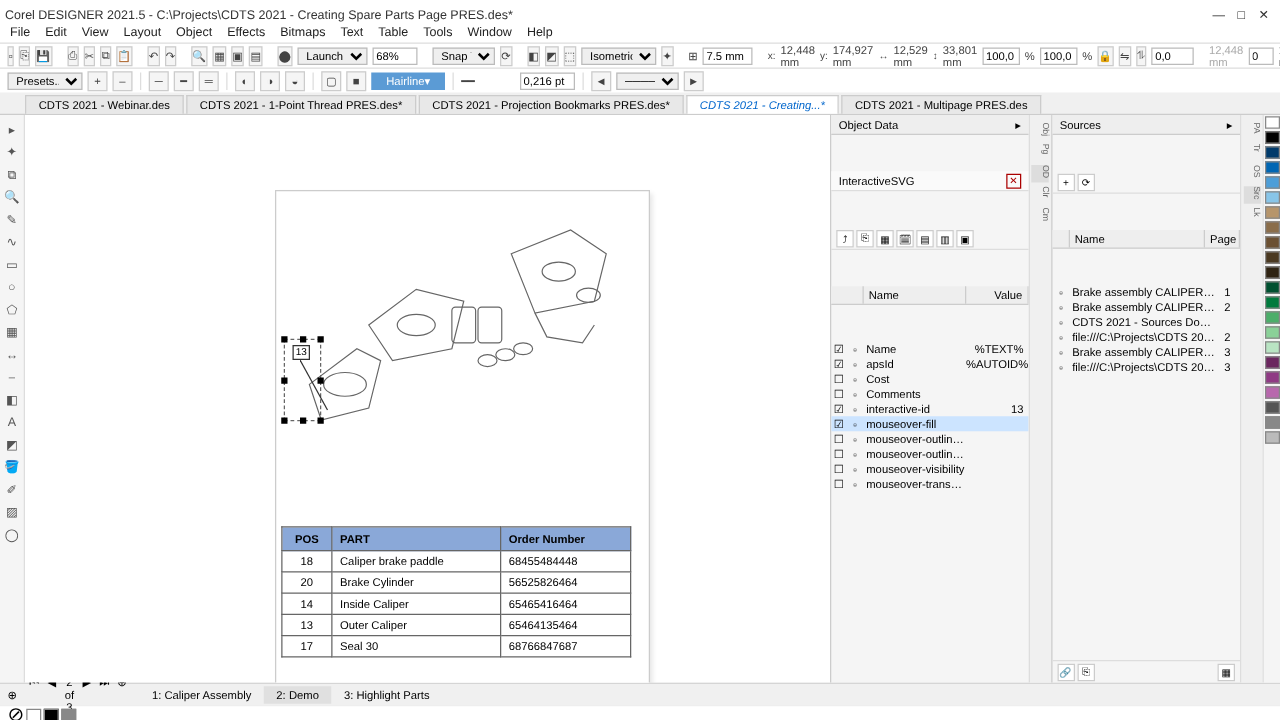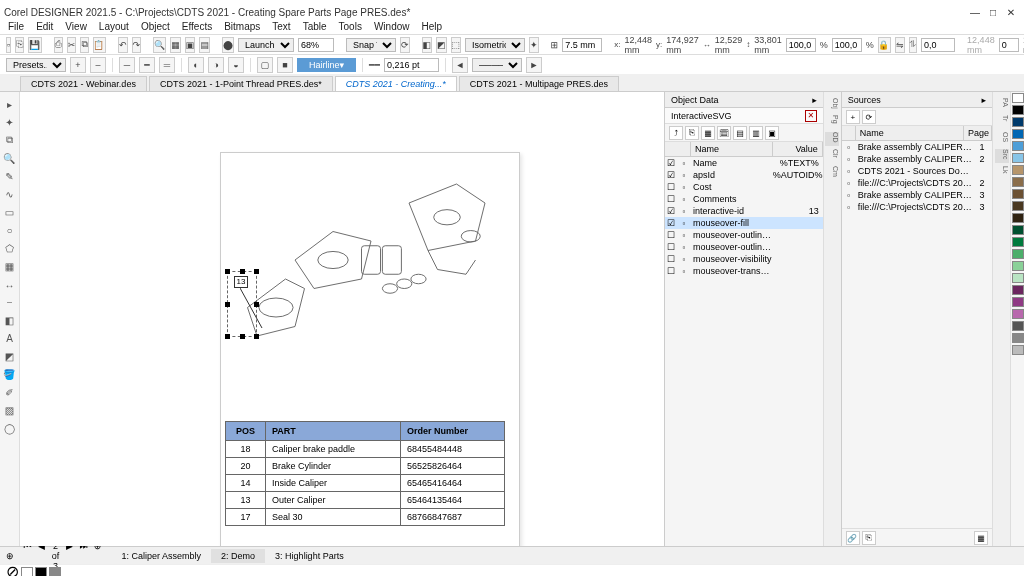--- a/index.html
+++ b/index.html
@@ -22,21 +22,21 @@
 .canvas { flex: 1; background: #fff; position: relative; overflow: hidden; }
 .page { position: absolute; left: 200px; top: 60px; width: 300px; height: 400px; background: #fff; border: 1px solid #ccc; box-shadow: 2px 2px 4px rgba(0,0,0,.1); }
 .drawing { position: absolute; left: 16px; top: 12px; width: 268px; height: 190px; }
 .handles { position: absolute; border: 1px dashed #666; }
 .handles .h { position: absolute; width: 5px; height: 5px; background: #000; }
 .parts-table { position: absolute; left: 4px; top: 268px; width: 280px; border-collapse: collapse; font-size: 9px; }
 .parts-table th { background: #8aa8d8; border: 1px solid #666; padding: 4px 6px; text-align: left; font-weight: bold; }
 .parts-table td { border: 1px solid #666; padding: 3px 6px; }
 .parts-table td:first-child, .parts-table th:first-child { text-align: center; width: 40px; }
 .panels { width: 360px; display: flex; background: #f5f5f5; }
-.panel { flex: 1; border-left: 1px solid #ccc; display: flex; flex-direction: column; font-size: 9px; min-width: 0; }
+.panel { flex: 1; border-left: 1px solid #ccc; display: flex; flex-direction: column; font-size: 9px; min-width: 0; gap: 29px; }
 .panel-header { height: 16px; background: #eee; border-bottom: 1px solid #ccc; padding: 0 6px; display: flex; align-items: center; justify-content: space-between; }
 .panel-header .xbtn { cursor: pointer; }
 .panel-sub { height: 16px; background: #fafafa; border-bottom: 1px solid #ddd; padding: 0 6px; display: flex; align-items: center; justify-content: space-between; }
 .panel-sub .redx { width: 12px; height: 12px; border: 1px solid #a00; color: #a00; display: flex; align-items: center; justify-content: center; font-size: 8px; cursor: pointer; }
 .panel-tools { height: 18px; display: flex; gap: 2px; padding: 2px 4px; border-bottom: 1px solid #ddd; }
 .panel-tools .pt { width: 14px; height: 14px; border: 1px solid #ccc; background: #fff; cursor: pointer; display: flex; align-items: center; justify-content: center; font-size: 8px; }
 .grid-head { display: flex; background: #eee; border-bottom: 1px solid #ccc; font-size: 9px; }
 .grid-head div { padding: 2px 4px; border-right: 1px solid #ccc; }
 .grid-body { flex: 1; overflow: auto; }
 .grid-row { display: flex; font-size: 9px; padding: 1px 0; align-items: center; }
@@ -152,30 +152,31 @@
   <span class="sep"></span>
   <span class="btn">◐</span>
   <span class="btn">◑</span>
   <span class="btn">◒</span>
   <span class="sep"></span>
   <span class="btn">▢</span>
   <span class="btn">■</span>
   <span class="hairline-box"><span>Hairline</span> ▾</span>
   <span class="sep"></span>
   <span>━━</span>
-  <input style="width: 55px;" value="0,216 pt">
+  <input style="width: 44px; margin-left: 32px;" value="0,216 pt">
   <span class="sep"></span>
   <span class="btn">◄</span>
   <select style="width:50px"><option>────</option></select>
   <span class="btn">►</span>
 </div>
 
 <div class="tabstrip" id="doc-tabs">
     <span class="tab">CDTS 2021 - Webinar.des</span>
     <span class="tab">CDTS 2021 - 1-Point Thread PRES.des*</span>
+    <span class="tab">CDTS 2021 - Projection Bookmarks PRES.des*</span>
     <span class="tab active">CDTS 2021 - Creating...*</span>
     <span class="tab">CDTS 2021 - Multipage PRES.des</span>
   </div>
 
 <div class="workarea">
 
   <div class="lefttools">
     <span class="tool">▸</span>
     <span class="tool">✦</span>
     <span class="tool">⧉</span>

